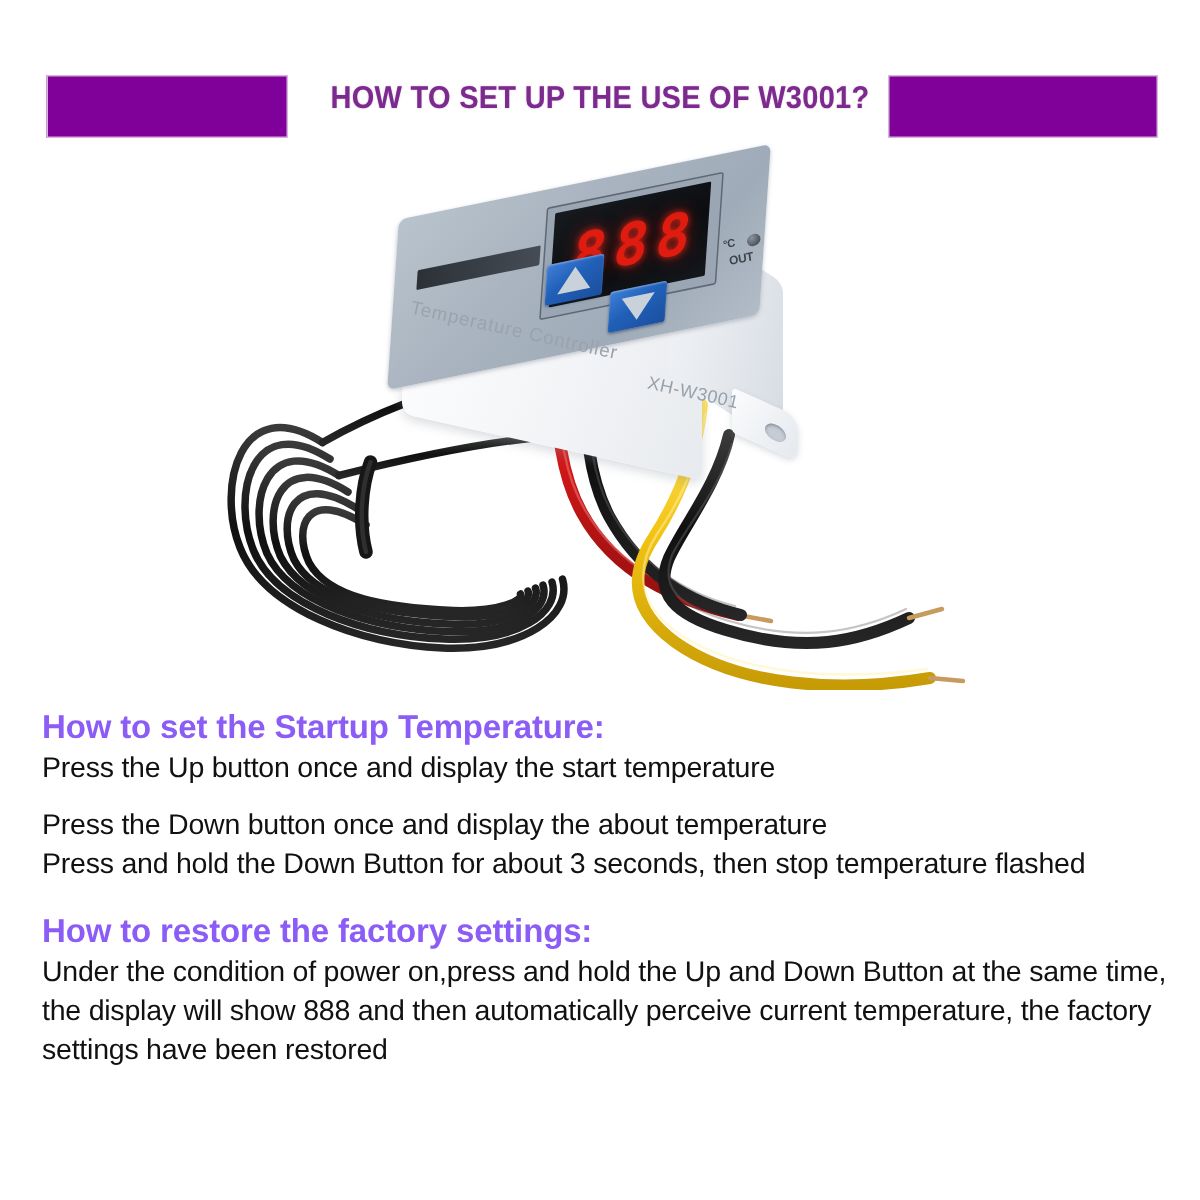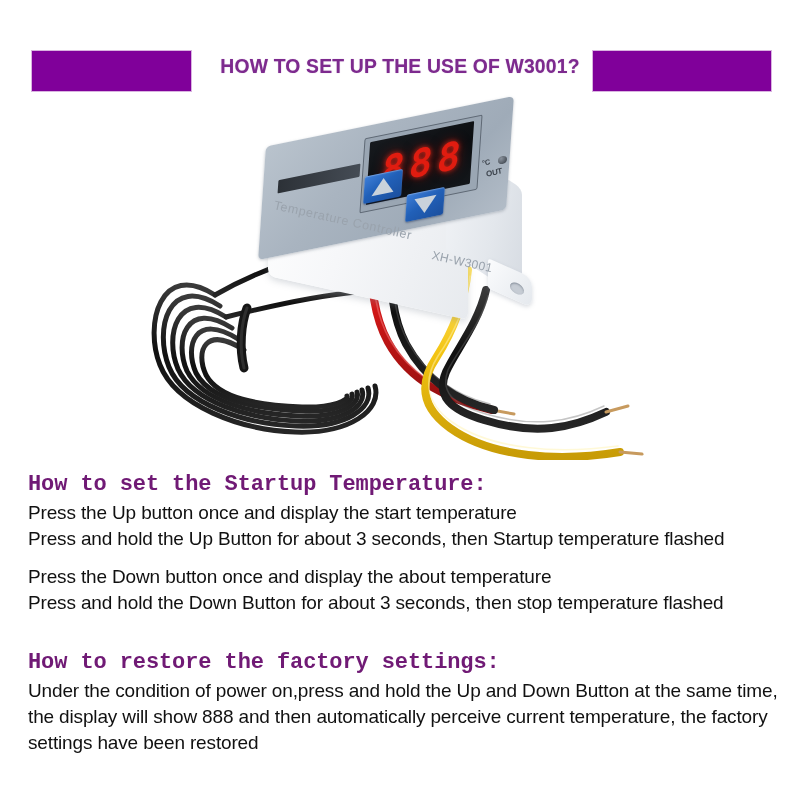--- a/index.html
+++ b/index.html
@@ -244,37 +244,37 @@
   }
 
   
   #instructions {
     position: absolute;
     left: 28px; top: 470px;
     width: 752px;
   }
   .sec { margin-bottom: 12px; }
   .sec-heading {
-    font-family: Liberation Mono, monospace;
+    font-family: Liberation Sans, sans-serif;
     font-weight: bold;
     font-size: 22px;
     line-height: 30px;
-    color: #701a75;
+    color: #8b5cf6;
     letter-spacing: -0.1px;
   }
   .sec-line {
     font-family: "Liberation Sans Narrow", "Liberation Sans", sans-serif;
     font-size: 19px;
     line-height: 26px;
     color: #111111;
     letter-spacing: -0.15px;
     white-space: nowrap;
   }
   .sec-line.wrap { white-space: normal; }
-  #sec-factory { margin-top: 32px; }
+  #sec-factory { margin-top: 16px; }
 </style>
 </head>
 <body>
 
 <div id="page">
 
   <div id="header">
     <div class="deco-bar" id="deco-bar-left"></div>
     <div class="deco-bar" id="deco-bar-right"></div>
     <div id="page-title">HOW TO SET UP THE USE OF W3001?</div>
@@ -374,21 +374,20 @@
       <div class="case-text" id="text-temp-controller">Temperature Controller</div>
       <div class="case-text" id="text-model">XH-W3001</div>
     </div>
   </div>
 
   <div id="instructions">
 
     <div class="sec" id="sec-startup">
       <div class="sec-heading">How to set the Startup Temperature:</div>
       <div class="sec-line">Press the Up button once and display the start temperature</div>
-      <div class="sec-line">Press and hold the Up Button for about 3 seconds, then Startup temperature flashed</div>
     </div>
 
     <div class="sec" id="sec-stop">
       <div class="sec-line">Press the Down button once and display the about temperature</div>
       <div class="sec-line">Press and hold the Down Button for about 3 seconds, then stop temperature flashed</div>
     </div>
 
     <div class="sec" id="sec-factory">
       <div class="sec-heading">How to restore the factory settings:</div>
       <div class="sec-line wrap">Under the condition of power on,press and hold the Up and Down Button at the same time, the display will show 888 and then automatically perceive current temperature, the factory settings have been restored</div>

